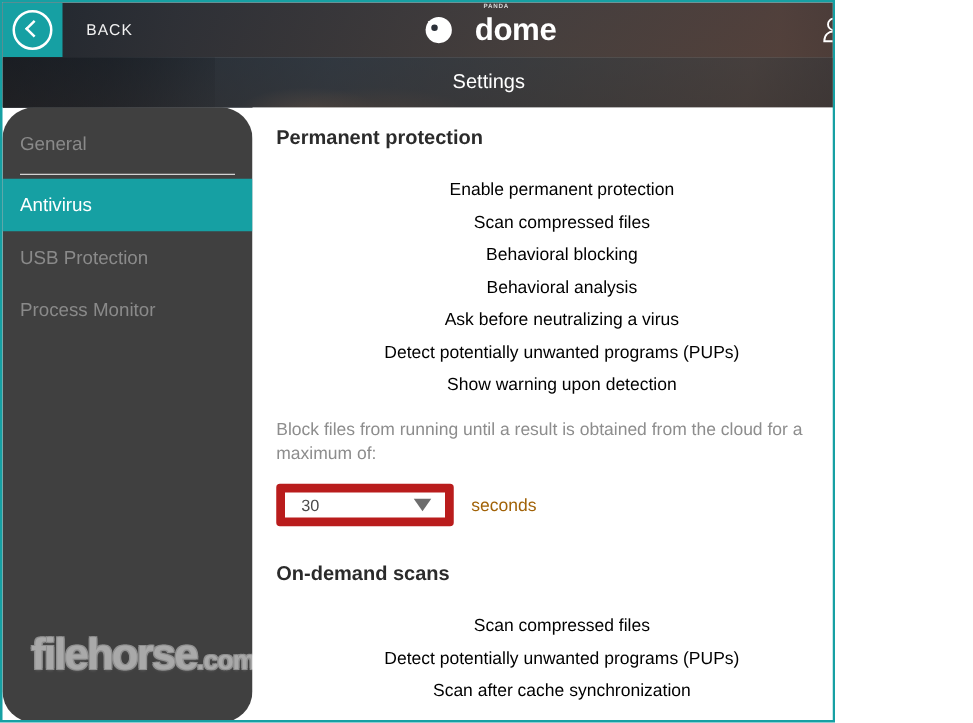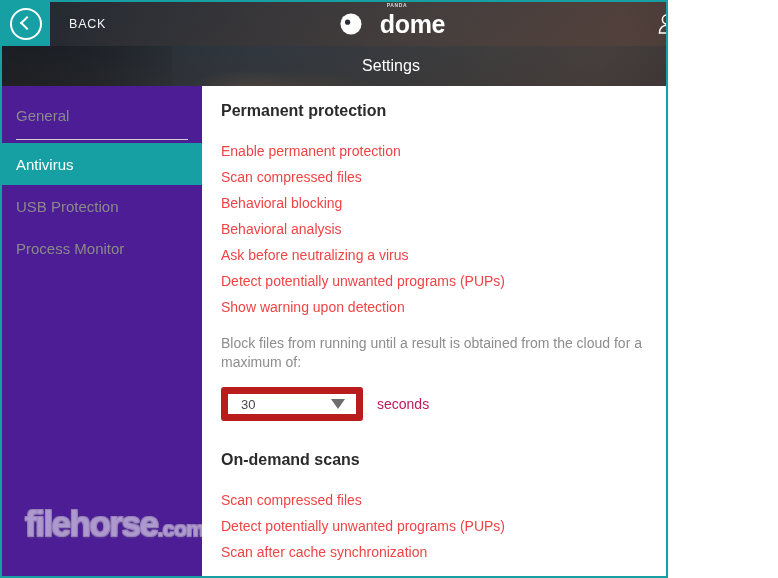--- a/index.html
+++ b/index.html
@@ -200,24 +200,25 @@
     left: 0; top: 84px;
     width: 778px;
     height: 492px;
     display: flex;
   }
 
   
   .sidebar {
     width: 200px;
     flex: none;
-    background: #4c1d95;
+    background: #404040;
     position: relative;
     padding-top: 8px;
     box-sizing: border-box;
+    border-radius: 25px;
   }
   .side-item {
     height: 42px;
     display: flex;
     align-items: center;
     padding-left: 14px;
     font-size: 15px;
     color: #8a8a8a;
     cursor: pointer;
     box-sizing: border-box;
@@ -256,21 +257,22 @@
 
   .opt-row {
     display: flex;
     align-items: center;
     height: 26px;
     margin-bottom: 0px;
   }
   .opt-label {
     flex: 1 1 auto;
     font-size: 14px;
-    color: #ef4444;
+    color: #000000;
+    text-align: center;
   }
 
   
   .switch {
     flex: none;
     width: 46px;
     height: 22px;
     border-radius: 11px;
     position: relative;
     box-sizing: border-box;
@@ -330,21 +332,21 @@
   }
   .caret {
     width: 0; height: 0;
     border-left: 7px solid transparent;
     border-right: 7px solid transparent;
     border-top: 10px solid #6d6d6d;
   }
   .unit-label {
     margin-left: 14px;
     font-size: 14px;
-    color: #be185d;
+    color: #a16207;
   }
 
   
   .scroll-track {
     position: absolute;
     right: 0; top: 0;
     width: 22px;
     height: 492px;
     background: #dcdcdc;
   }

